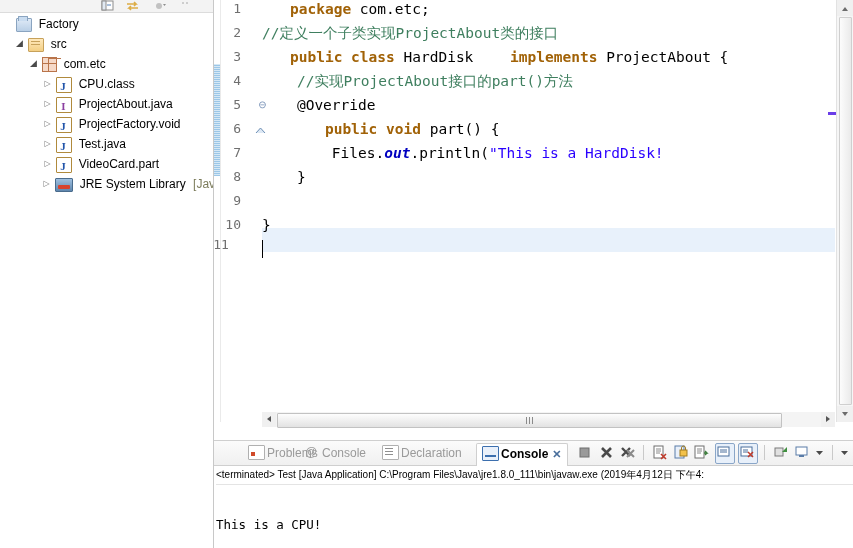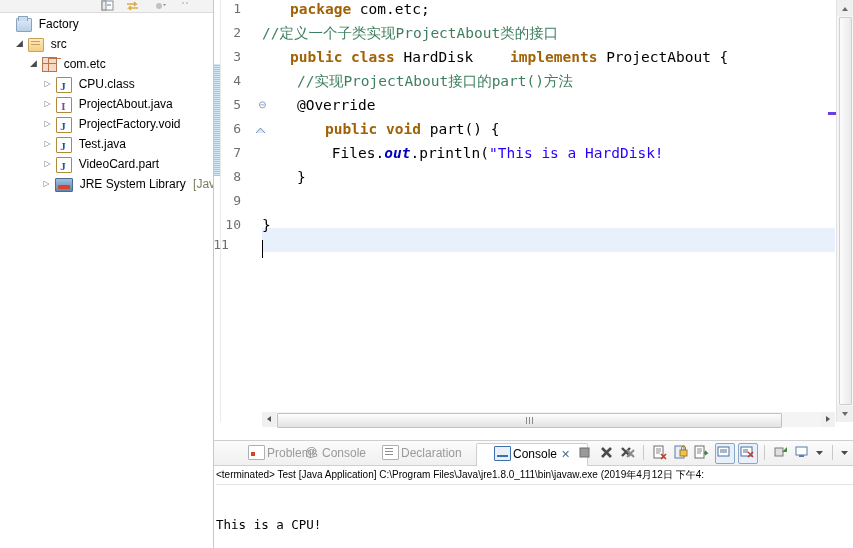--- a/index.html
+++ b/index.html
@@ -347,21 +347,21 @@
       </div>
 
       <div class="ctab" style="left:91px;">
         <span class="ti ti-jdoc"></span><span>Console</span>
       </div>
 
       <div class="ctab" style="left:168px;">
         <span class="ti ti-decl"></span><span>Declaration</span>
       </div>
 
-      <div class="ctab active" style="left:262px;padding:0 17px;">
+      <div class="ctab active" style="left:262px;padding:0 5px;font-weight:bold;">
         <span class="ti ti-cons"></span><span>Console</span><span class="closex">✕</span>
       </div>
 
       <div id="cons-tools">
         <span class="cti">
           <svg width="18" height="19">
               <rect x="4" y="5" width="9" height="9" fill="#9a9a9a" stroke="#6f6f6f"></rect>
             </svg>
         </span>
         <span class="cti">

